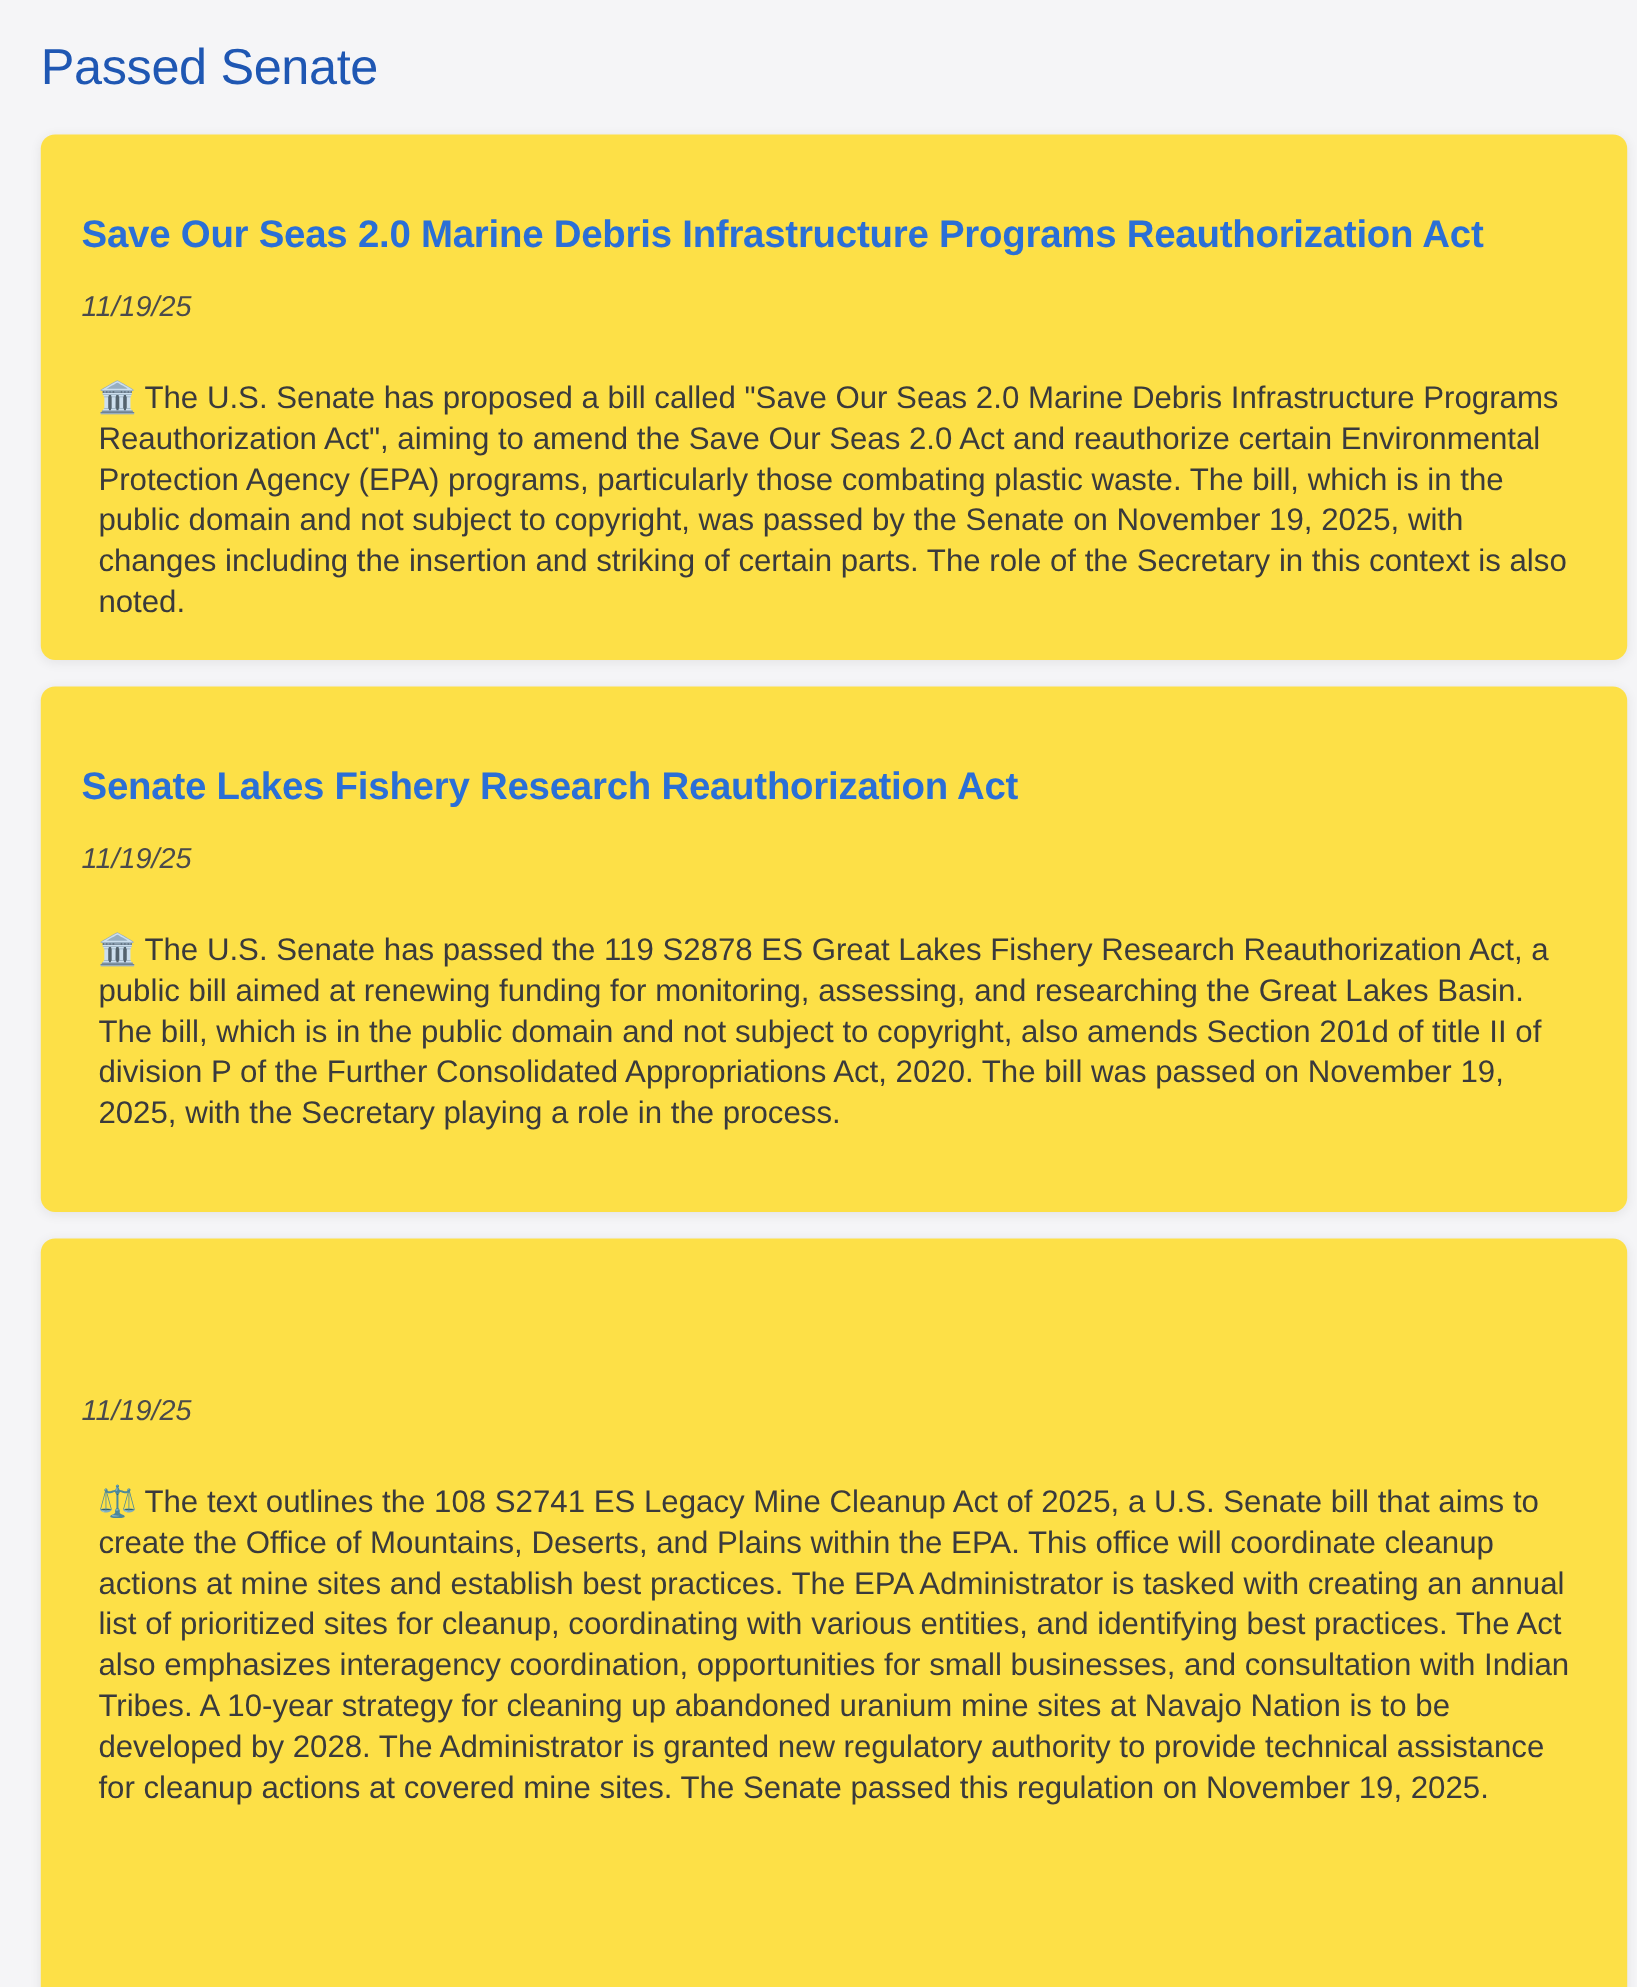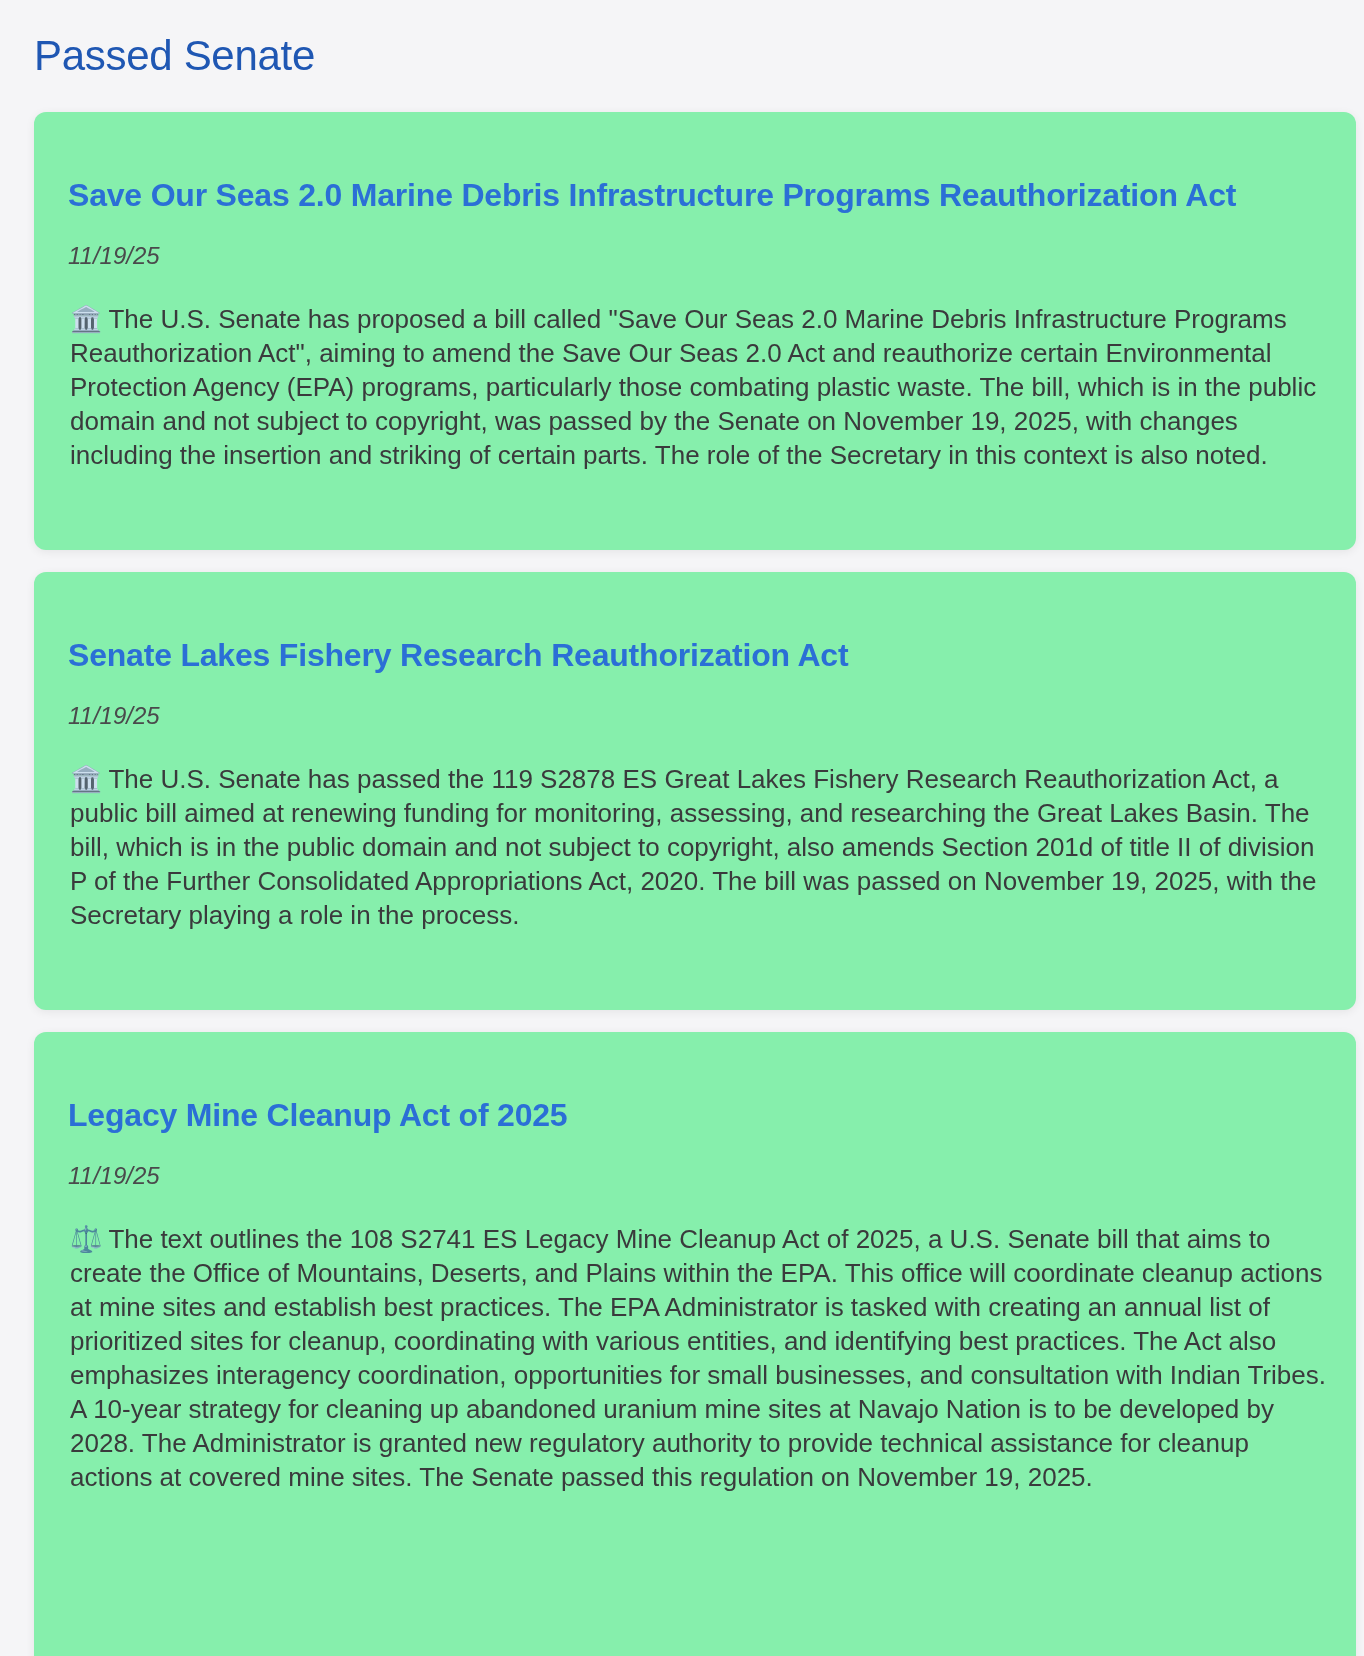--- a/index.html
+++ b/index.html
@@ -22,21 +22,21 @@
       margin: 0;
       font-size: 42px;
       font-weight: 400;
       color: #1f57b3;
       letter-spacing: -0.3px;
     }
     .card {
       position: absolute;
       left: 34px;
       width: 1322px;
-      background: #86efac;
+      background: #fde047;
       border-radius: 12px;
       box-shadow: 0 2px 10px rgba(0,0,0,0.07);
       box-sizing: border-box;
       padding: 0 32px;
     }
     .card-title {
       margin: 0;
       position: absolute;
       left: 34px;
       right: 20px;
@@ -57,21 +57,21 @@
       color: #4a4a4c;
     }
     .card-body {
       position: absolute;
       left: 34px;
       right: 22px;
       top: 188px;
       font-size: 26px;
       line-height: 34px;
       color: #3a3a3c;
-      margin: 2px;
+      margin: 14px;
     }
     .card-body .emoji {
       display: inline-block;
       margin-right: 6px;
     }
   </style>
 </head>
 <body>
 
 <h1 class="section-title">Passed Senate</h1>
@@ -82,16 +82,15 @@
   <p class="card-body"><span class="emoji">🏛️</span><span>The U.S. Senate has proposed a bill called "Save Our Seas 2.0 Marine Debris Infrastructure Programs Reauthorization Act", aiming to amend the Save Our Seas 2.0 Act and reauthorize certain Environmental Protection Agency (EPA) programs, particularly those combating plastic waste. The bill, which is in the public domain and not subject to copyright, was passed by the Senate on November 19, 2025, with changes including the insertion and striking of certain parts. The role of the Secretary in this context is also noted.</span></p>
 </div>
 
 <div class="card" style="top:572px;height:438px;">
   <h2 class="card-title">Senate Lakes Fishery Research Reauthorization Act</h2>
   <div class="card-date">11/19/25</div>
   <p class="card-body"><span class="emoji">🏛️</span><span>The U.S. Senate has passed the 119 S2878 ES Great Lakes Fishery Research Reauthorization Act, a public bill aimed at renewing funding for monitoring, assessing, and researching the Great Lakes Basin. The bill, which is in the public domain and not subject to copyright, also amends Section 201d of title II of division P of the Further Consolidated Appropriations Act, 2020. The bill was passed on November 19, 2025, with the Secretary playing a role in the process.</span></p>
 </div>
 
 <div class="card" style="top:1032px;height:650px;">
-  <h2 class="card-title">Legacy Mine Cleanup Act of 2025</h2>
   <div class="card-date">11/19/25</div>
   <p class="card-body"><span class="emoji">⚖️</span><span>The text outlines the 108 S2741 ES Legacy Mine Cleanup Act of 2025, a U.S. Senate bill that aims to create the Office of Mountains, Deserts, and Plains within the EPA. This office will coordinate cleanup actions at mine sites and establish best practices. The EPA Administrator is tasked with creating an annual list of prioritized sites for cleanup, coordinating with various entities, and identifying best practices. The Act also emphasizes interagency coordination, opportunities for small businesses, and consultation with Indian Tribes. A 10-year strategy for cleaning up abandoned uranium mine sites at Navajo Nation is to be developed by 2028. The Administrator is granted new regulatory authority to provide technical assistance for cleanup actions at covered mine sites. The Senate passed this regulation on November 19, 2025.</span></p>
 </div>
 
 </body></html>

